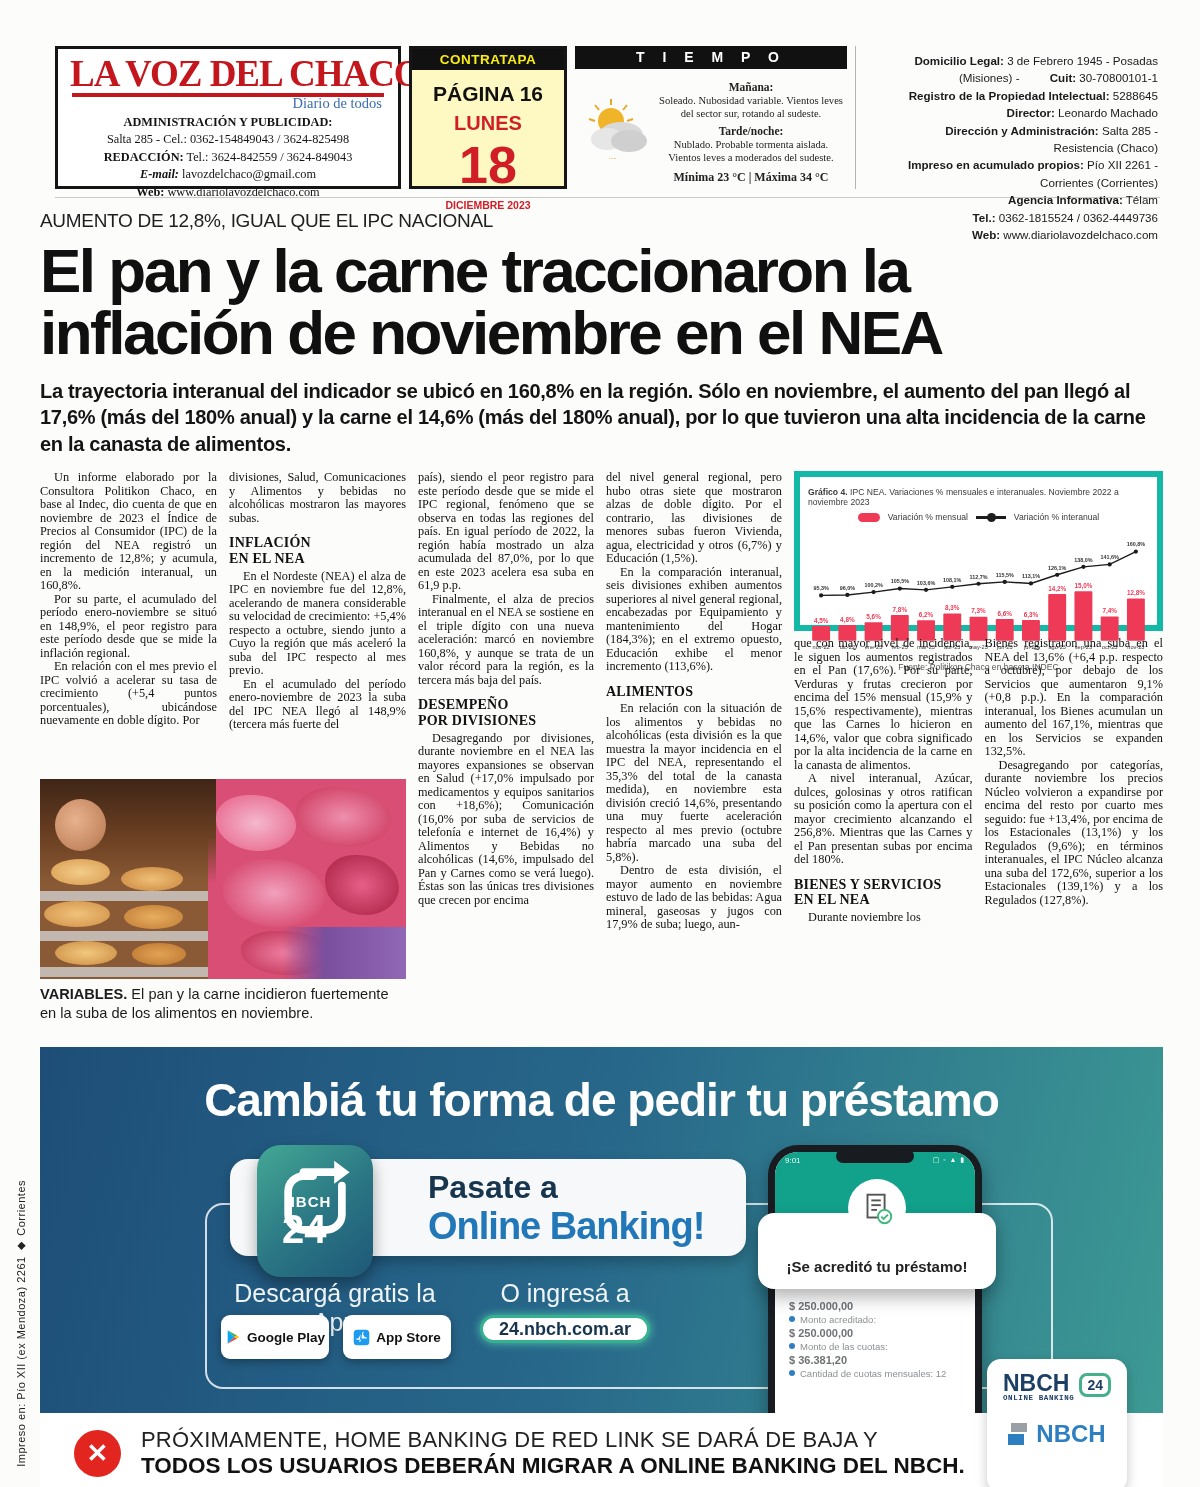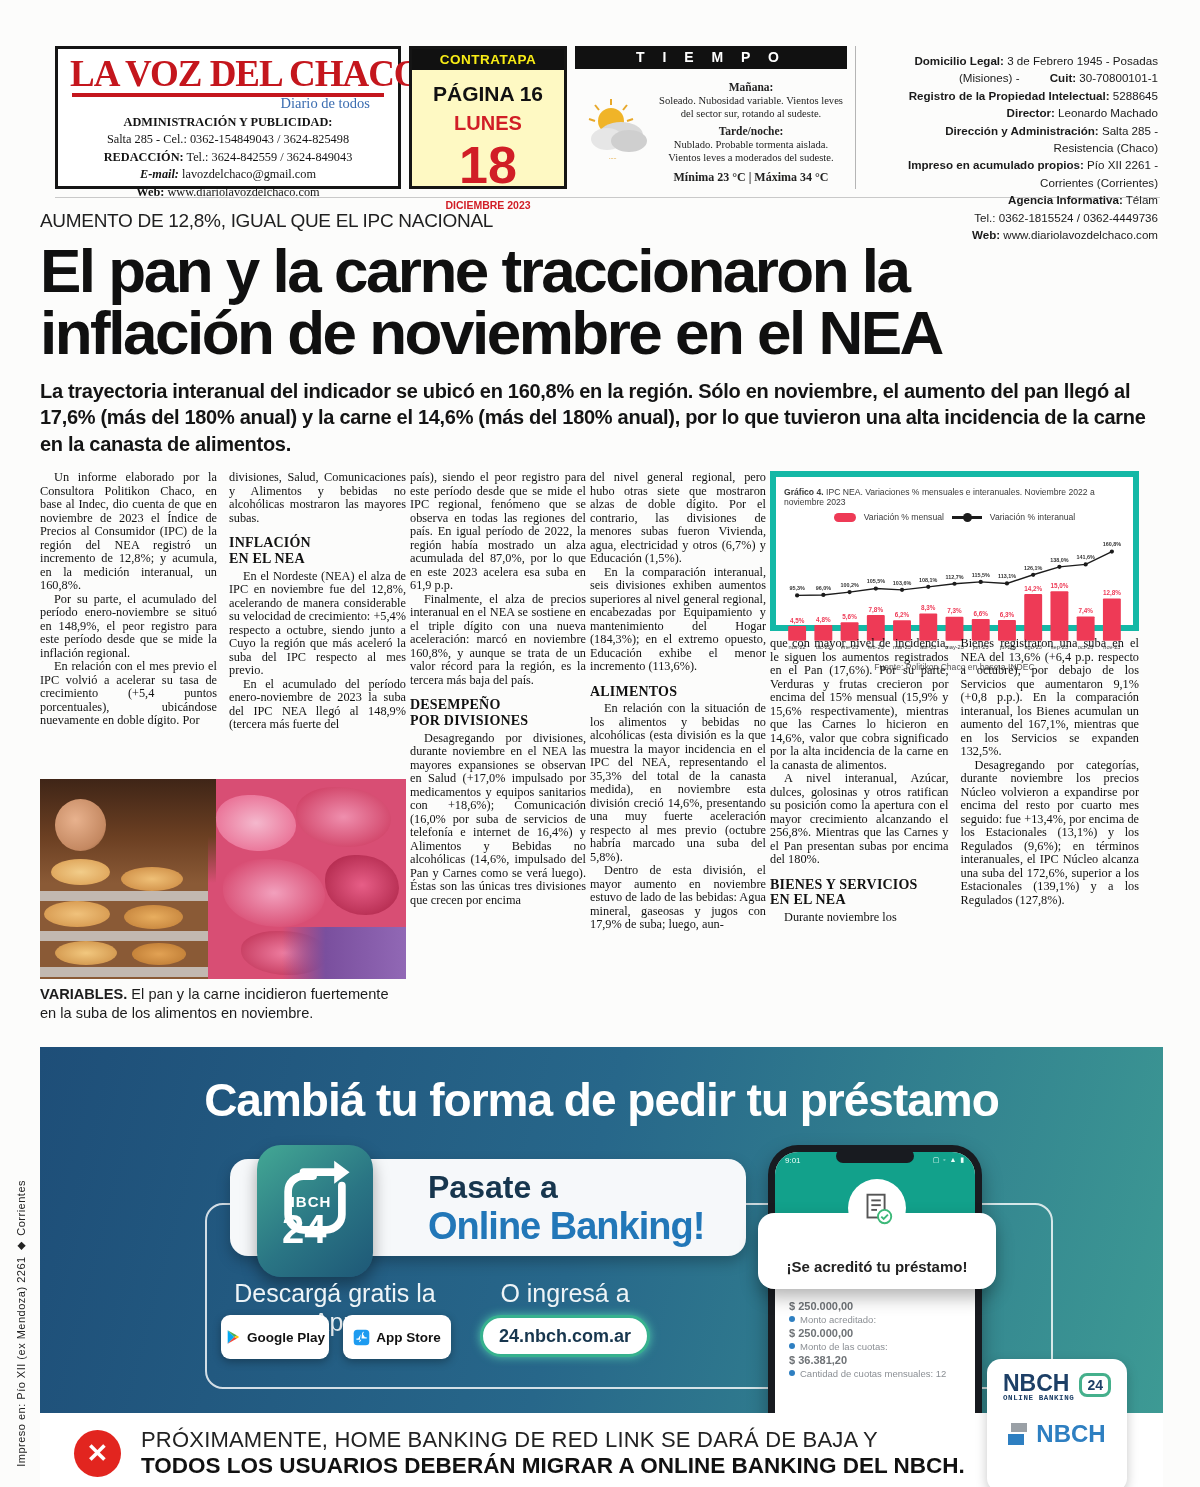--- a/index.html
+++ b/index.html
@@ -10,21 +10,21 @@
   .spine { position:absolute; left:14px; top:1180px; writing-mode:vertical-rl; transform:rotate(180deg);
            font-family:"Liberation Sans",sans-serif; font-size:11px; color:#222; letter-spacing:.5px; }
 
   
   .header { display:flex; align-items:stretch; gap:8px; margin:46px 40px 0 55px; height:152px;
             border-bottom:1px solid #c9c9c9; padding-bottom:8px; }
   .masthead-box { width:346px; border:3px solid #151515; background:#fff; padding:6px 12px 4px; text-align:center; }
   .masthead-title { font-family:"Liberation Serif",serif; font-weight:700; font-size:37px; line-height:1;
                     color:#c4161d; letter-spacing:-1px; white-space:nowrap; }
   .masthead-rule { height:4px; background:#c4161d; margin:1px 2px 0; }
-  .masthead-tagline { text-align:right; color:#3a6cb0; font-size:14.5px; margin:-2px 16px 2px 0;font-family:Liberation Serif, serif; }
+  .masthead-tagline { text-align:right; color:#3a6cb0; font-size:14.5px; margin:-2px 4px 2px 0;font-family:Liberation Serif, serif; }
   .masthead-lines .rich-line { font-size:12.3px; line-height:1.42; color:#141414; }
   .pagebox { width:158px; border:3px solid #151515; background:#fef9c3; text-align:center; display:flex; flex-direction:column; }
   .pagebox-top { background:#111; color:#f8ec15; font-family:"Liberation Sans",sans-serif; font-weight:700;
                  font-size:13.5px; padding:3px 0; letter-spacing:.5px; }
   .pagebox-page { font-family:"Liberation Sans",sans-serif; font-weight:700; font-size:21px; color:#111; padding-top:12px; }
   .pagebox-sep { height:1px; background:#333; margin:3px 14px; }
   .pagebox-day { font-family:"Liberation Sans",sans-serif; font-weight:700; font-size:20px; color:#d11e26; }
   .pagebox-num { font-family:"Liberation Sans",sans-serif; font-weight:700; font-size:52px; line-height:.95; color:#d11e26; }
   .pagebox-month { font-family:"Liberation Sans",sans-serif; font-weight:700; font-size:10.5px; color:#d11e26; padding:3px 0 4px; }
   .weather { width:272px; display:flex; flex-direction:column; }
@@ -41,21 +41,21 @@
 
   
   .article-head { margin:12px 40px 0; }
   .kicker { font-family:"Liberation Sans",sans-serif; font-size:19px; color:#1f1f1f; letter-spacing:-.3px; }
   .headline { font-family:"Liberation Sans",sans-serif; font-weight:700; font-size:62px; line-height:1.0;
               color:#101010; letter-spacing:-2.5px; margin-top:8px; }
   .lede { font-family:"Liberation Sans",sans-serif; font-weight:700; font-size:20px; line-height:1.32;
           color:#141414; letter-spacing:-.3px; margin-top:14px; }
 
   
-  .body-grid { display:grid; grid-template-columns:366px 176px 176px 369px; gap:4px; margin:14px 37px 0 40px; height:560px; }
+  .body-grid { display:grid; grid-template-columns:366px 176px 176px 369px; gap:12px; margin:14px 37px 0 40px; height:560px; }
   .artcol { overflow:hidden; }
   .bp { font-size:12.3px; line-height:13.5px; text-align:justify; text-indent:14px; color:#111; hyphens:auto; }
   .bp.ni { text-indent:0; }
   .subhead { font-weight:700; font-size:14px; line-height:1.12; margin:10px 0 3px; color:#111; letter-spacing:.2px; }
   .two { display:grid; grid-template-columns:1fr 1fr; gap:12px; height:304px; overflow:hidden; }
   .two56 { display:grid; grid-template-columns:1fr 1fr; gap:12px; height:352px; overflow:hidden; margin-top:6px; }
 
   
   .photo { position:relative; height:200px; margin-top:4px; overflow:hidden; background:
       linear-gradient(90deg,#8a5a36 0 46%, #d84e74 46% 100%); }
@@ -106,21 +106,21 @@
   .app-badge .ab-num { position:absolute; left:25px; top:62px; font-family:"Liberation Sans",sans-serif;
                        font-weight:700; font-size:40px; }
   .dl-label { position:absolute; left:170px; top:232px; width:250px; text-align:center;
               font-family:"Liberation Sans",sans-serif; font-size:25px; color:#eef4f7; }
   .stores { position:absolute; left:181px; top:268px; display:flex; gap:14px; }
   .store-btn { width:108px; height:44px; background:#fff; border-radius:9px; display:flex; align-items:center;
                justify-content:center; gap:6px; font-family:"Liberation Sans",sans-serif; font-weight:700;
                font-size:13.5px; color:#111; box-shadow:0 3px 8px rgba(0,0,0,.3); }
   .or-label { position:absolute; left:440px; top:232px; width:170px; text-align:center;
               font-family:"Liberation Sans",sans-serif; font-size:25px; color:#eef4f7; }
-  .url-pill { position:absolute; left:440px; top:268px; width:170px; height:42px; background:#fff;
+  .url-pill { position:absolute; left:440px; top:268px; width:170px; height:28px; background:#fff;
               border:3px solid #36b18e; border-radius:21px; box-shadow:0 0 10px rgba(90,220,180,.8);
               display:flex; align-items:center; justify-content:center; font-family:"Liberation Sans",sans-serif;
               font-weight:700; font-size:18px; color:#17364e; }
   
   .phone { position:absolute; left:728px; top:98px; width:214px; height:300px; background:#181b20;
            border-radius:30px; padding:7px; box-shadow:0 10px 20px rgba(0,0,0,.35); }
   .screen { position:relative; width:100%; height:100%; border-radius:23px; overflow:hidden; background:#fff; }
   .scr-top { height:92px; background:#12a18b; }
   .notch { position:absolute; left:50%; top:4px; transform:translateX(-50%); width:78px; height:14px;
            border-radius:8px; background:#181b20; }
@@ -223,21 +223,21 @@
 
     <div class="vdiv"></div>
 
     <div class="legal">
         <div class="rich-line"><span style="font-weight: 700;">Domicilio Legal:</span><span> 3 de Febrero 1945 - Posadas (Misiones) - </span><span style="font-weight: 700; padding-left: 27px;">Cuit:</span><span> 30-70800101-1</span></div>
         <div class="rich-line"><span style="font-weight: 700;">Registro de la Propiedad Intelectual:</span><span> 5288645</span></div>
         <div class="rich-line"><span style="font-weight: 700;">Director:</span><span> Leonardo Machado</span></div>
         <div class="rich-line"><span style="font-weight: 700; padding-left: 28px;">Dirección y Administración:</span><span> Salta 285 - Resistencia (Chaco)</span></div>
         <div class="rich-line"><span style="font-weight: 700;">Impreso en acumulado propios:</span><span> Pío XII 2261 - Corrientes (Corrientes)</span></div>
         <div class="rich-line"><span style="font-weight: 700;">Agencia Informativa:</span><span> Télam</span></div>
-        <div class="rich-line"><span style="font-weight: 400; text-align: right;">Tel.:</span><span> 0362-1815524 / 0362-4449736</span></div>
+        <div class="rich-line"><span style="font-weight: 700; text-align: right;">Tel.:</span><span> 0362-1815524 / 0362-4449736</span></div>
         <div class="rich-line"><span style="font-weight: 700;">Web:</span><span> www.diariolavozdelchaco.com</span></div>
       </div>
   </div>
 
   <div class="article-head">
     <div class="kicker">AUMENTO DE 12,8%, IGUAL QUE EL IPC NACIONAL</div>
     <h1 class="headline">
       <span style="display:block">El pan y la carne traccionaron la</span>
       <span style="display:block">inflación de noviembre en el NEA</span>
     </h1>

